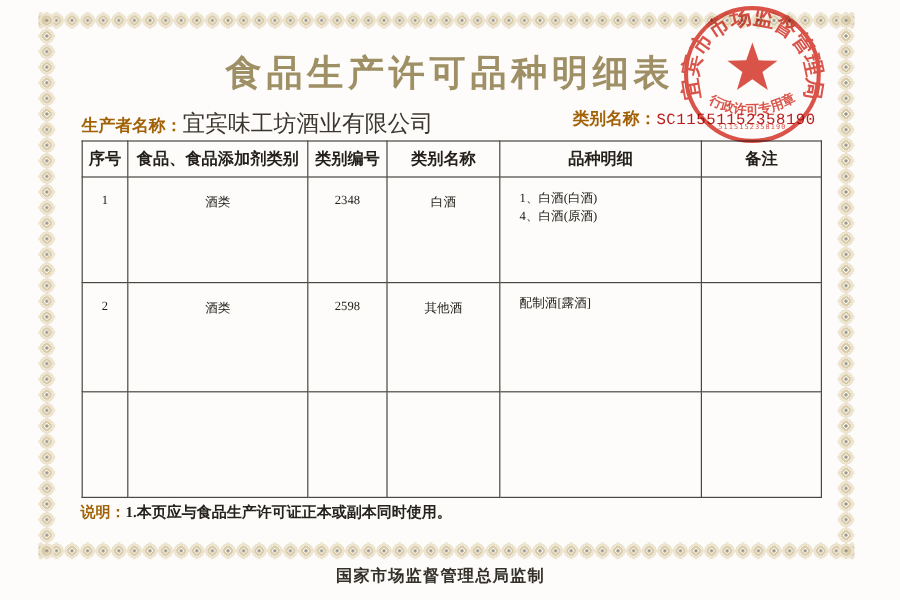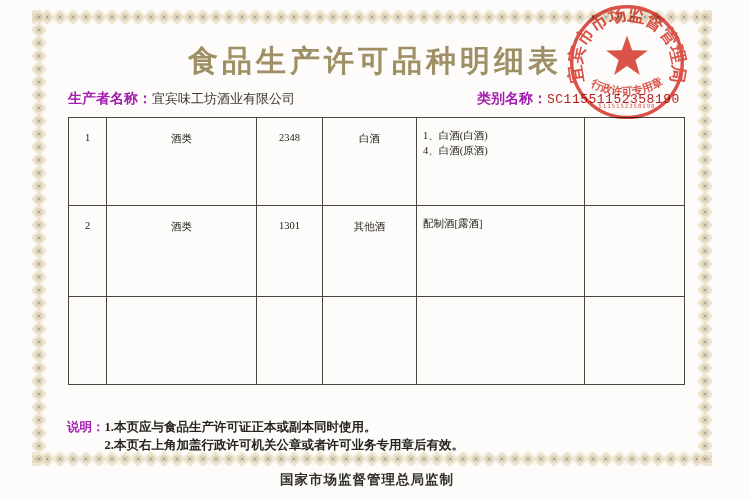--- a/index.html
+++ b/index.html
@@ -24,22 +24,22 @@
   .lace-left{left:32px;top:10px;width:14px;height:456px;}
   .lace-right{left:698px;top:10px;width:14px;height:456px;}
 
   
   .doc-title{
     position:absolute;left:0;top:41px;width:750px;
     text-align:center;font-size:30px;font-weight:bold;
     letter-spacing:4px;color:#9e8f64;
   }
   .producer-row{position:absolute;left:68px;top:90px;font-size:14px;}
-  .field-label{font-weight:bold;color:#a21caf;}
-  .producer-value{font-size:13px;color:#3a362f;}
+  .field-label{font-weight:bold;color:#a16207;}
+  .producer-value{font-size:19px;color:#3a362f;}
   .license-row{position:absolute;left:477px;top:90px;font-size:14px;white-space:nowrap;}
   .license-value{
     font-family:"Liberation Mono","DejaVu Sans Mono",monospace;
     font-size:13px;font-weight:normal;color:#b91c1c;letter-spacing:0.5px;
   }
 
   
   table.detail-table{
     position:absolute;left:68px;top:117px;width:616px;
     border-collapse:collapse;table-layout:fixed;
@@ -47,30 +47,30 @@
   }
   .detail-table th,.detail-table td{
     border:1px solid #4a4742;
     padding:0 4px;overflow:hidden;
   }
   .detail-table th{
     height:29px;font-size:13.5px;font-weight:bold;
     text-align:center;vertical-align:middle;padding:0 2px;
   }
   .detail-table td{vertical-align:top;text-align:center;padding-top:14px;}
-  .detail-table td.cell-details{text-align:left;padding-top:10px;padding-left:6px;line-height:15px;}
+  .detail-table td.cell-details{text-align:left;padding-top:10px;padding-left:16px;line-height:15px;}
   .row-h1{height:88px;} .row-h2{height:91px;} .row-h3{height:88px;}
   .detail-table{border:1.5px solid #3c3934;}
 
   
   .notes{
     position:absolute;left:67px;top:419px;width:560px;
     font-size:12.5px;font-weight:bold;line-height:17.5px;color:#26231e;
   }
-  .notes .notes-body{display:inline-block;vertical-align:top;}
+  .notes .notes-body{display:inline-block;vertical-align:top;text-align:center;}
   .doc-footer{
     position:absolute;left:0;top:471px;width:734px;text-align:center;
     font-size:13.5px;font-weight:bold;letter-spacing:1px;color:#33302a;
   }
 
   
   .seal{
     position:absolute;left:566px;top:3px;width:122px;height:122px;
     mix-blend-mode:multiply;opacity:0.92;
   }
@@ -92,53 +92,61 @@
 <table class="detail-table">
   <colgroup>
     <col style="width:38px">
       <col style="width:150px">
       <col style="width:66px">
     <col style="width:94px">
       <col style="width:168px">
       <col style="width:100px">
   </colgroup>
   <tbody>
+      <tr>
+    <th>序号</th>
+    <th>食品、食品添加剂类别</th>
+    <th>类别编号</th>
+    <th>类别名称</th>
+    <th>品种明细</th>
+    <th>备注</th>
+  </tr>
   <tr class="row-h1">
     <td>1</td>
     <td>酒类</td>
     <td>2348</td>
     <td>白酒</td>
     <td class="cell-details">
       <div>1、白酒(白酒)</div>
       <div>4、白酒(原酒)</div>
     </td>
     <td></td>
   </tr>
   <tr class="row-h2">
     <td>2</td>
     <td>酒类</td>
-    <td>1301</td>
+    <td>2598</td>
     <td>其他酒</td>
     <td class="cell-details">
       <div>配制酒[露酒]</div>
     </td>
     <td></td>
   </tr>
   <tr class="row-h3">
     <td></td>
     <td></td>
     <td></td>
     <td></td>
     <td class="cell-details"></td>
     <td></td>
   </tr>
 </tbody>
   </table>
 
-<div class="notes"><span class="field-label">说明：</span><span class="notes-body"><span>1.本页应与食品生产许可证正本或副本同时使用。</span><br><span>2.本页右上角加盖行政许可机关公章或者许可业务专用章后有效。</span></span></div>
+<div class="notes"><span class="field-label">说明：</span><span class="notes-body"><span>1.本页应与食品生产许可证正本或副本同时使用。</span><br></span></div>
 
 <div class="doc-footer">国家市场监督管理总局监制</div>
 
 <svg class="seal" viewBox="0 0 128 128">
   <defs>
     <path id="arcOuter" d="M 24.2 92.5 A 48 48 0 1 1 103.8 92.5"></path>
     <path id="arcBand" d="M 28 88 Q 64 106 100 86"></path>
   </defs>
   <circle cx="64" cy="62" r="58" fill="none" stroke="#d8453a" stroke-width="3.6"></circle>
   <text font-size="18.5" font-weight="bold" fill="#d8453a" font-family="Liberation Serif, DejaVu Serif, serif">

